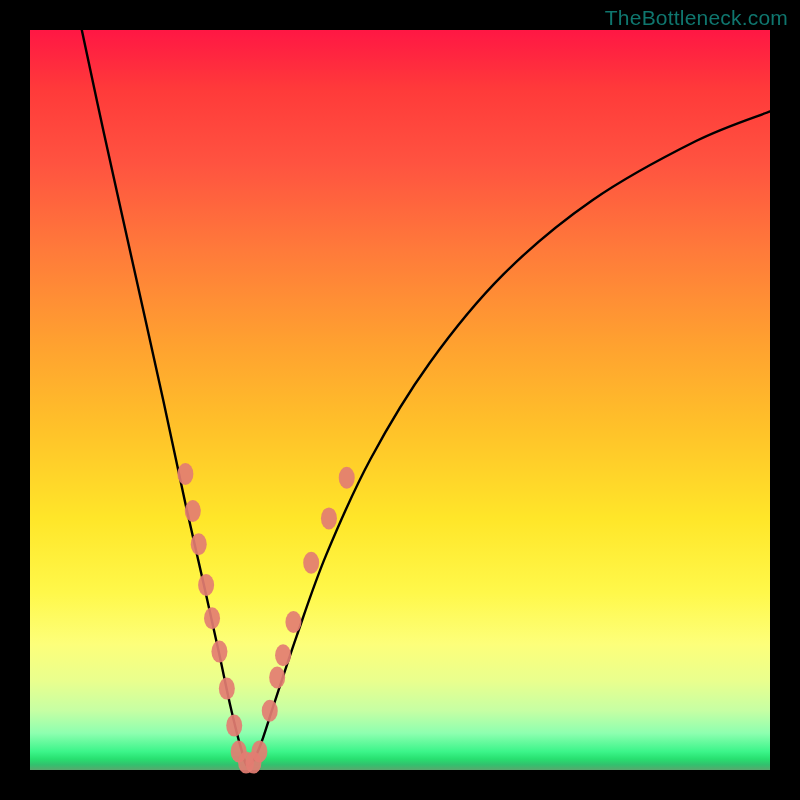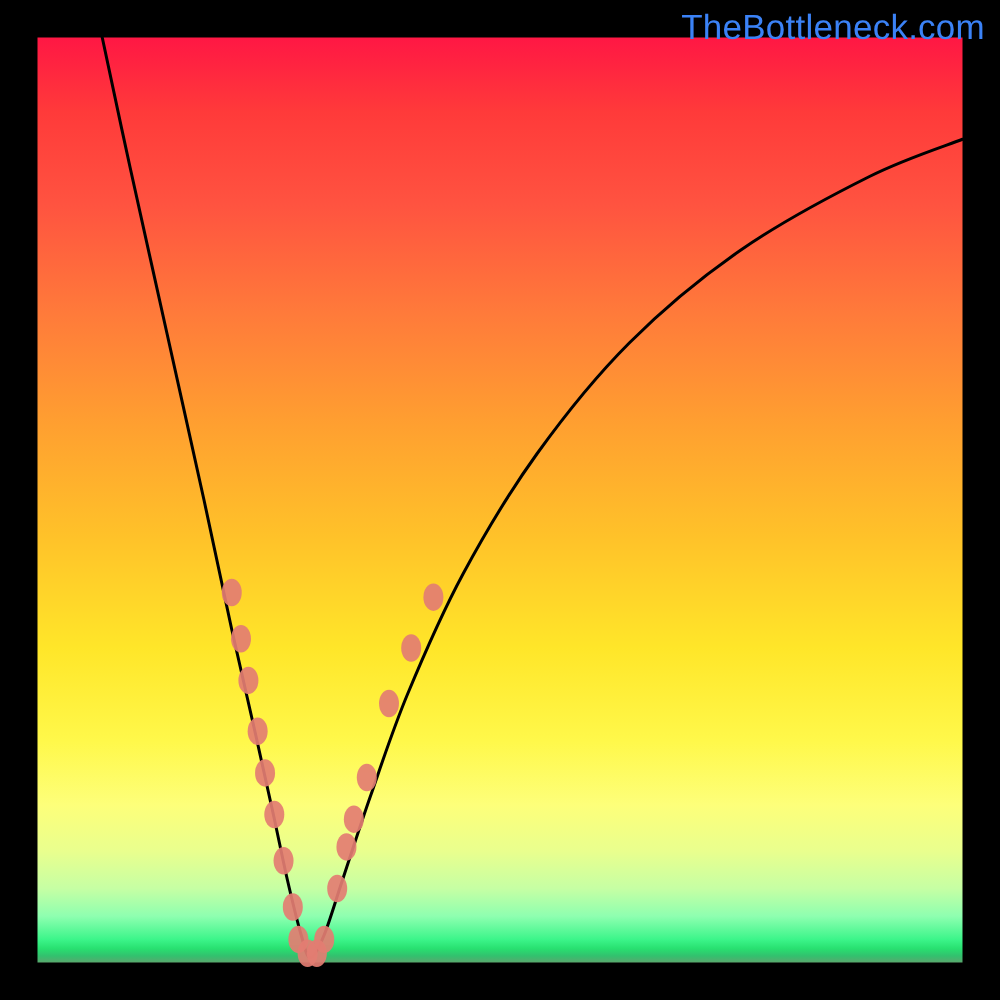--- a/index.html
+++ b/index.html
@@ -39,22 +39,22 @@
       #3cf58a 97.5%,
       #28e070 98.5%,
       #33c06e 99.3%,
       #5aa86e 100%
     );
   }
   .watermark {
     position: absolute;
     top: 6px;
     right: 12px;
-    color: #3b82f6;
-    font-size: 28px;
+    color: #0f766e;
+    font-size: 21px;
     font-weight: 400;
     letter-spacing: 0.2px;
   }
   svg.curves {
     position: absolute;
     left: 0;
     top: 0;
     width: 740px;
     height: 740px;
     overflow: visible;

